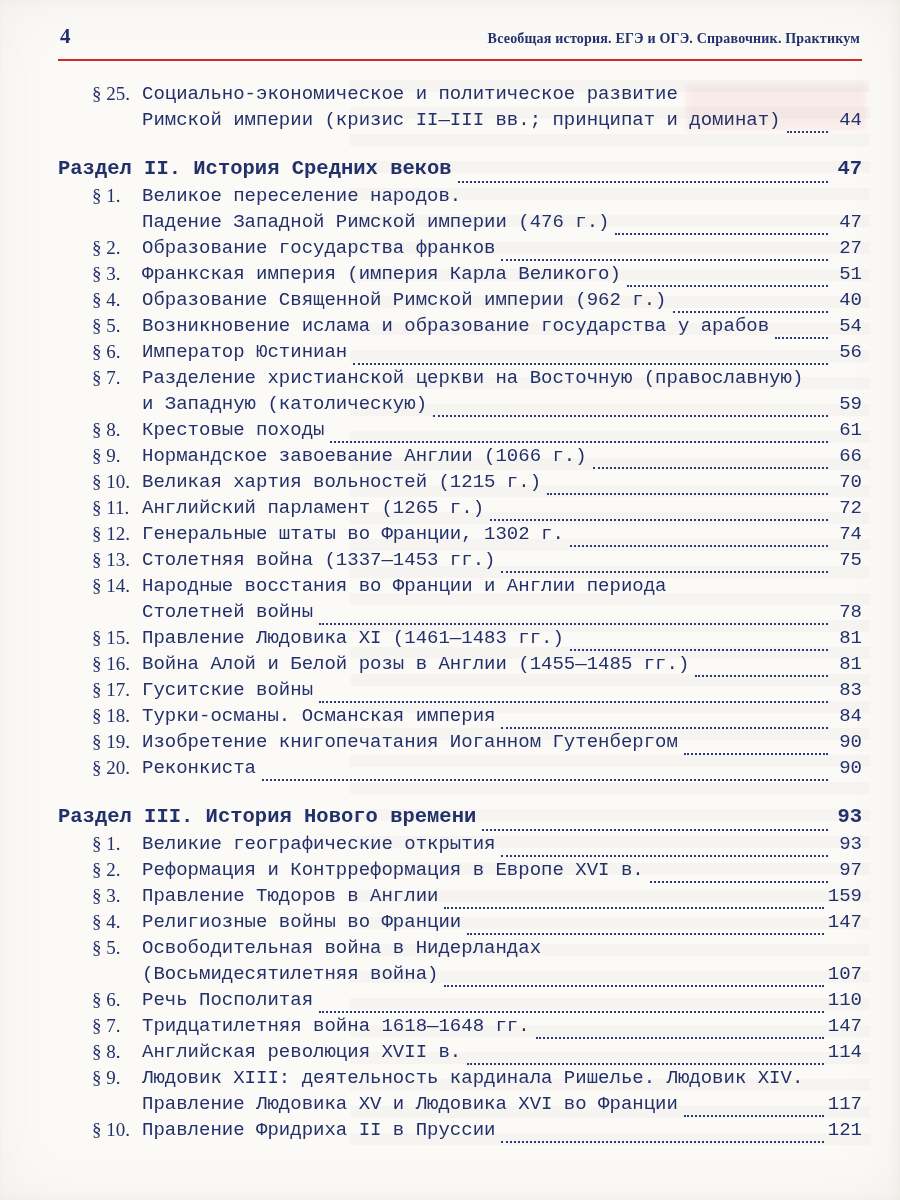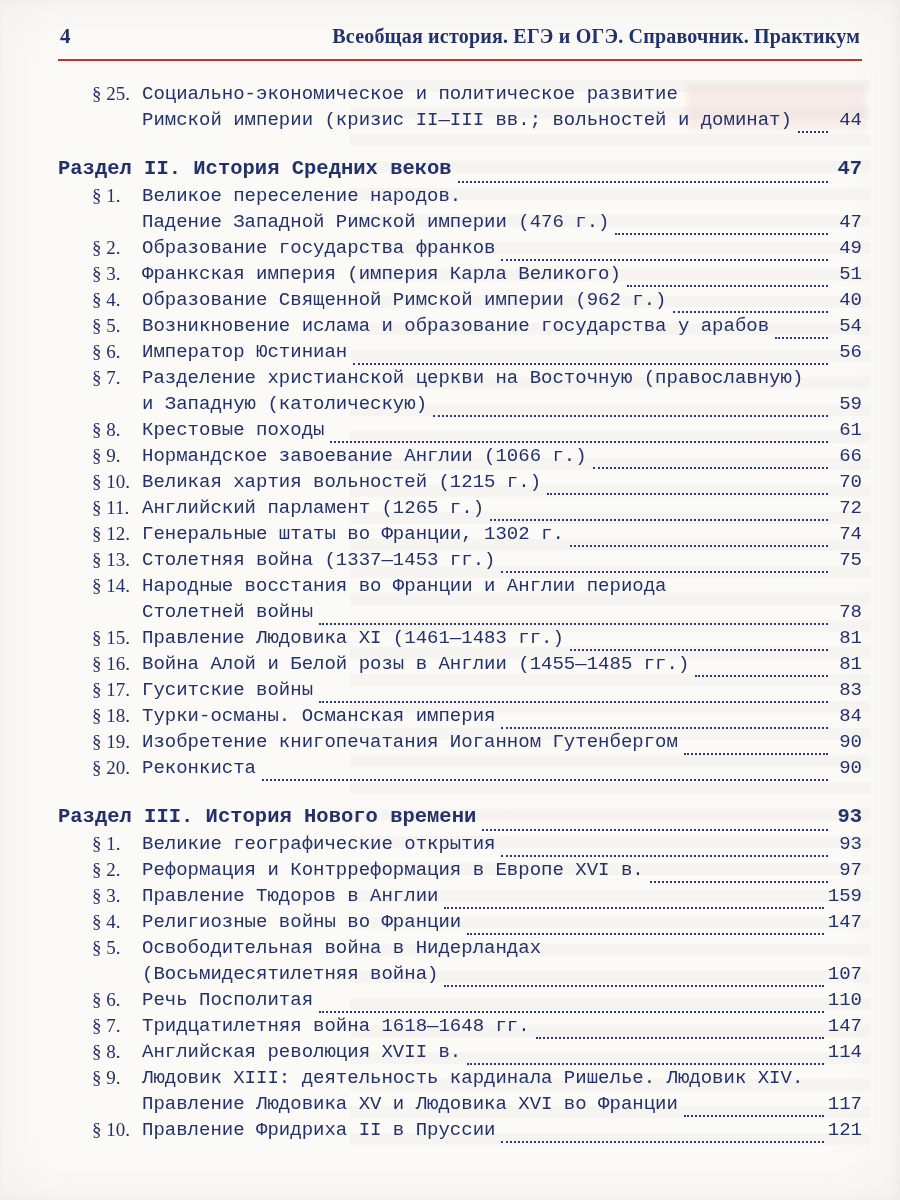--- a/index.html
+++ b/index.html
@@ -51,21 +51,21 @@
     align-items: baseline;
     justify-content: space-between;
     padding: 0 2px 10px 2px;
     border-bottom: 2px solid #ce2b25;
   }
   .page-num {
     font-size: 21px;
     font-weight: bold;
   }
   .header-title {
-    font-size: 20px;
+    font-size: 14px;
     font-weight: bold;
     letter-spacing: 0.2px;
     text-align: right;
   }
   .toc {
     margin-top: 20px;
   }
   .entry {
     display: flex;
     align-items: flex-start;
@@ -129,21 +129,21 @@
     </div>
 
     <div class="toc">
         <div class="entry item">
     <span class="entry-label">§ 25.</span>
     <div class="entry-body">
             <div class="line">
               <span class="txt">Социально-экономическое и политическое развитие</span>
             </div>
             <div class="line">
-              <span class="txt">Римской империи (кризис II—III вв.; вольностей и доминат)</span>
+              <span class="txt">Римской империи (кризис II—III вв.; принципат и доминат)</span>
               <span class="leader"></span>
               <span class="pg">44</span>
             </div>
           </div>
   </div>
         <div class="entry section">
 
     <div class="entry-body">
             <div class="line">
               <span class="txt">Раздел II. История Средних веков</span>
@@ -164,21 +164,21 @@
               <span class="pg">47</span>
             </div>
           </div>
   </div>
         <div class="entry item">
     <span class="entry-label">§ 2.</span>
     <div class="entry-body">
             <div class="line">
               <span class="txt">Образование государства франков</span>
               <span class="leader"></span>
-              <span class="pg">49</span>
+              <span class="pg">27</span>
             </div>
           </div>
   </div>
         <div class="entry item">
     <span class="entry-label">§ 3.</span>
     <div class="entry-body">
             <div class="line">
               <span class="txt">Франкская империя (империя Карла Великого)</span>
               <span class="leader"></span>
               <span class="pg">51</span>

